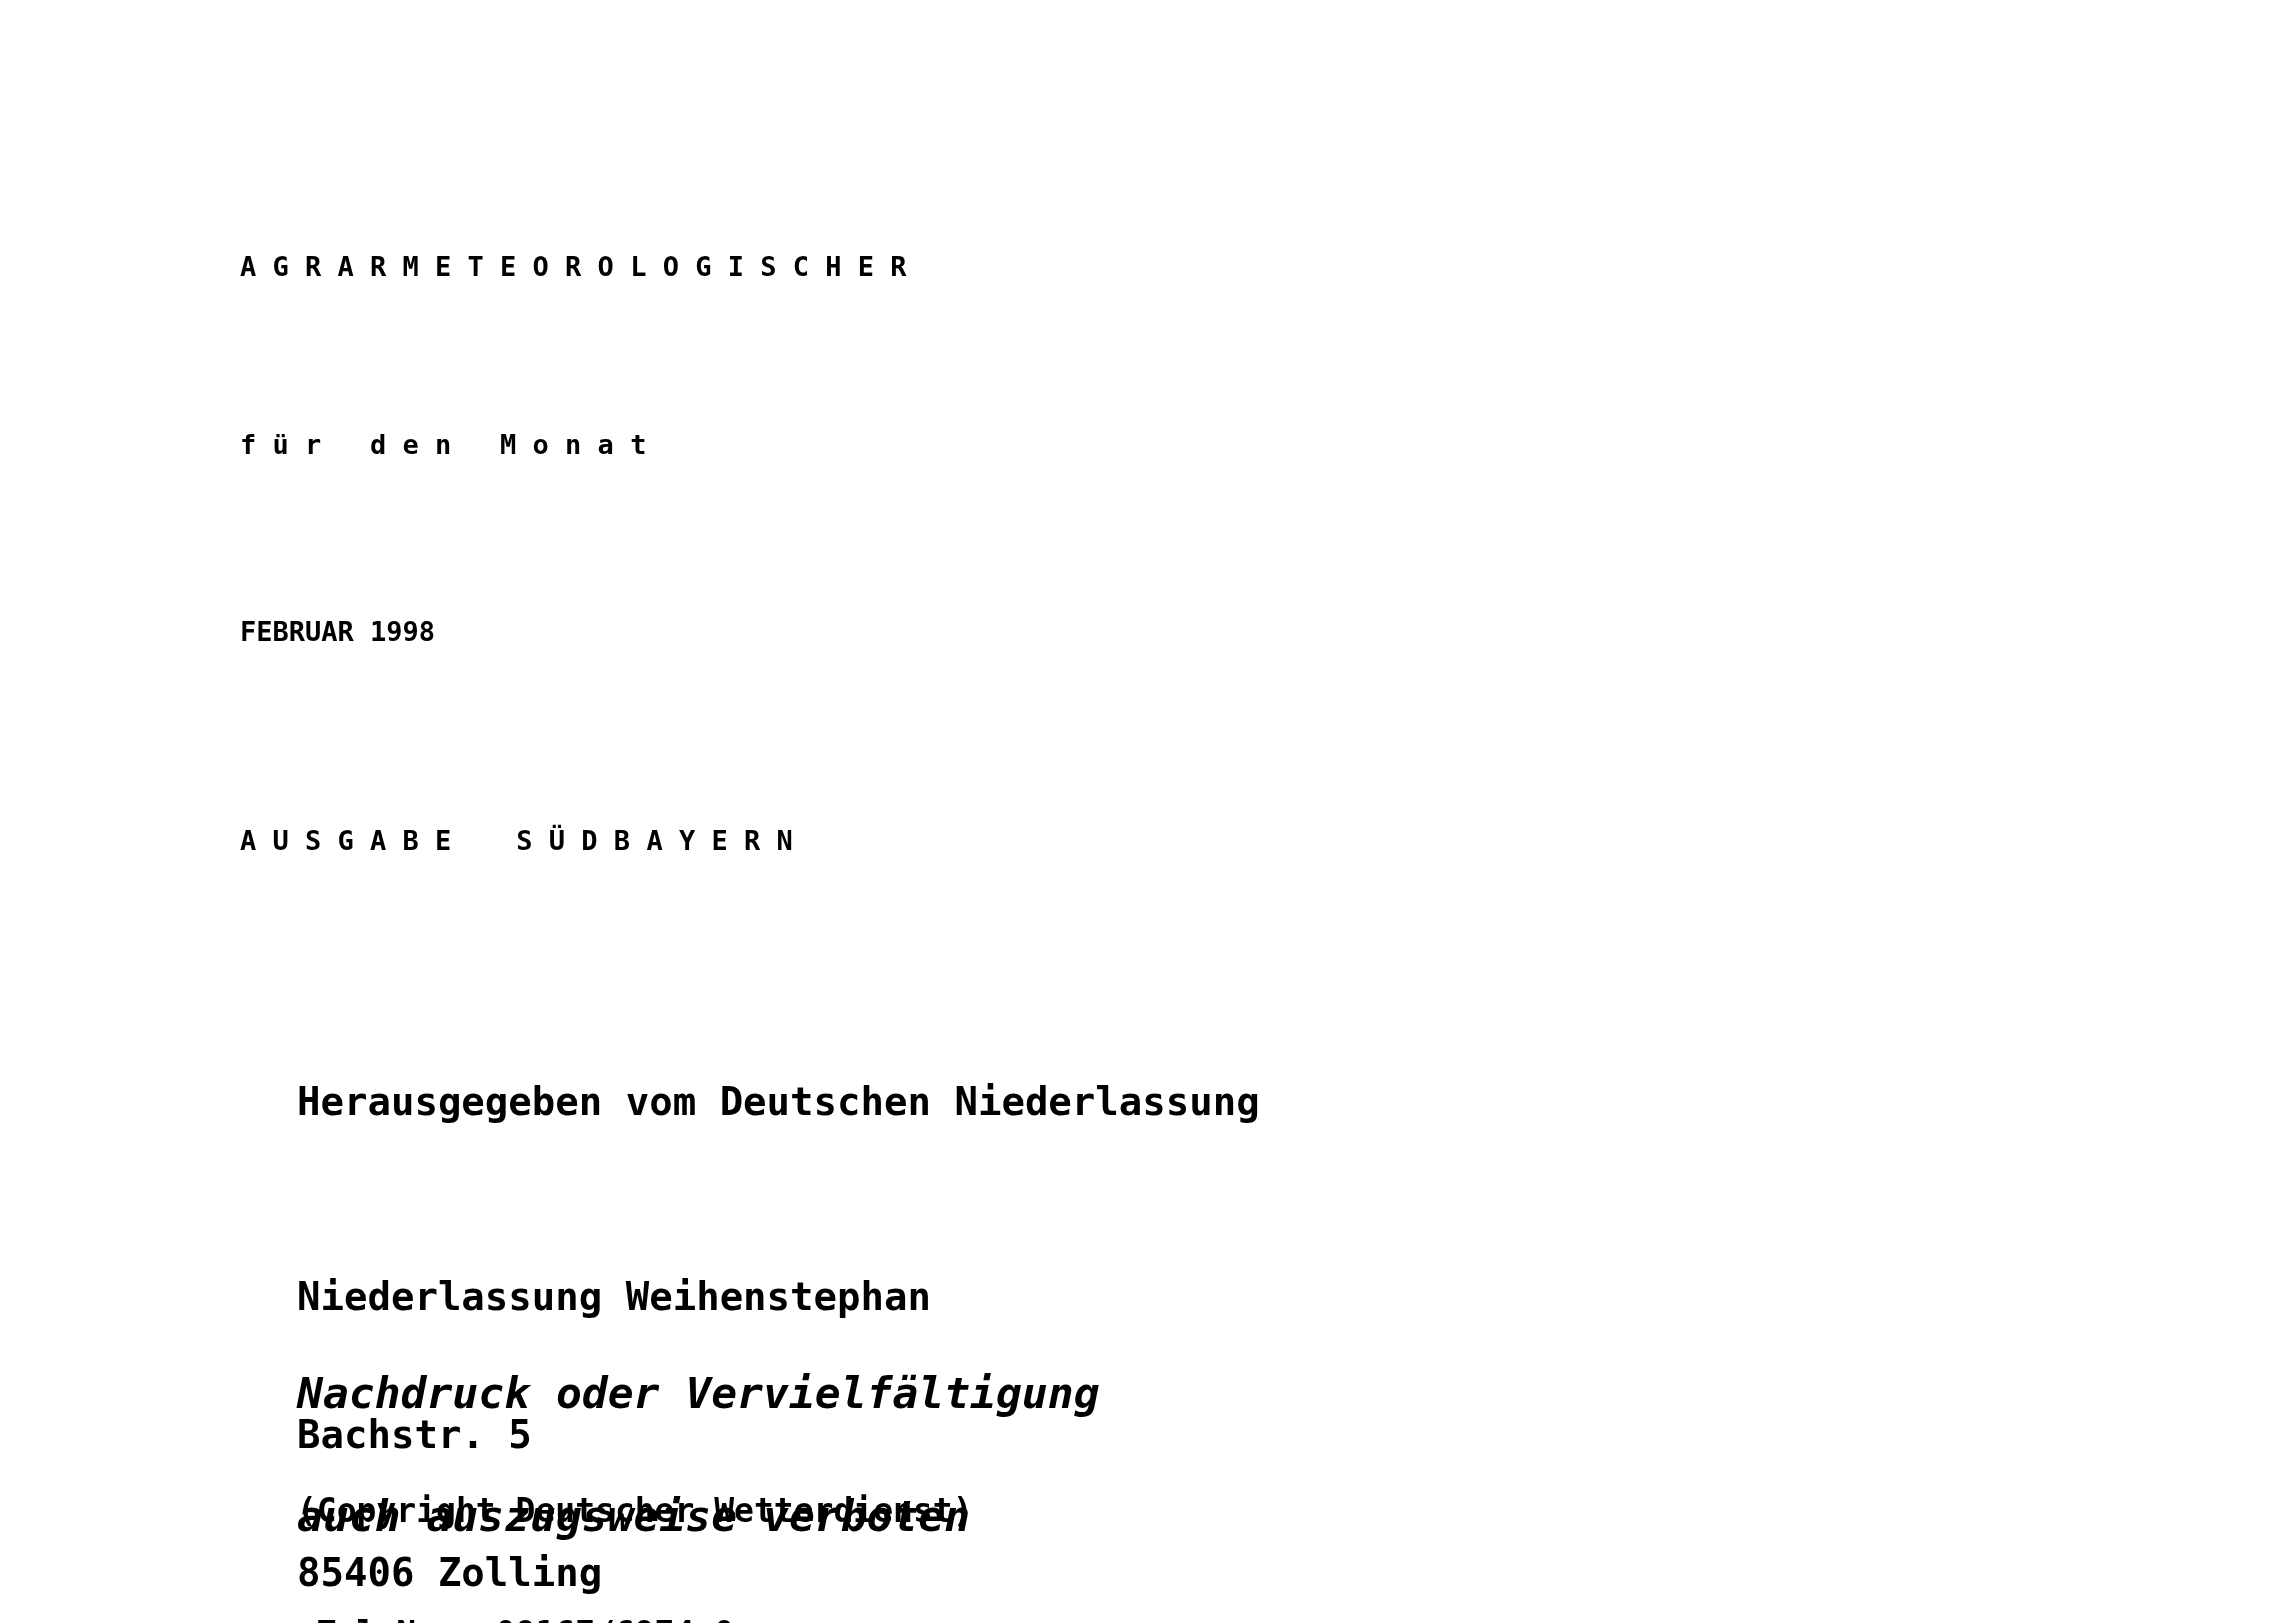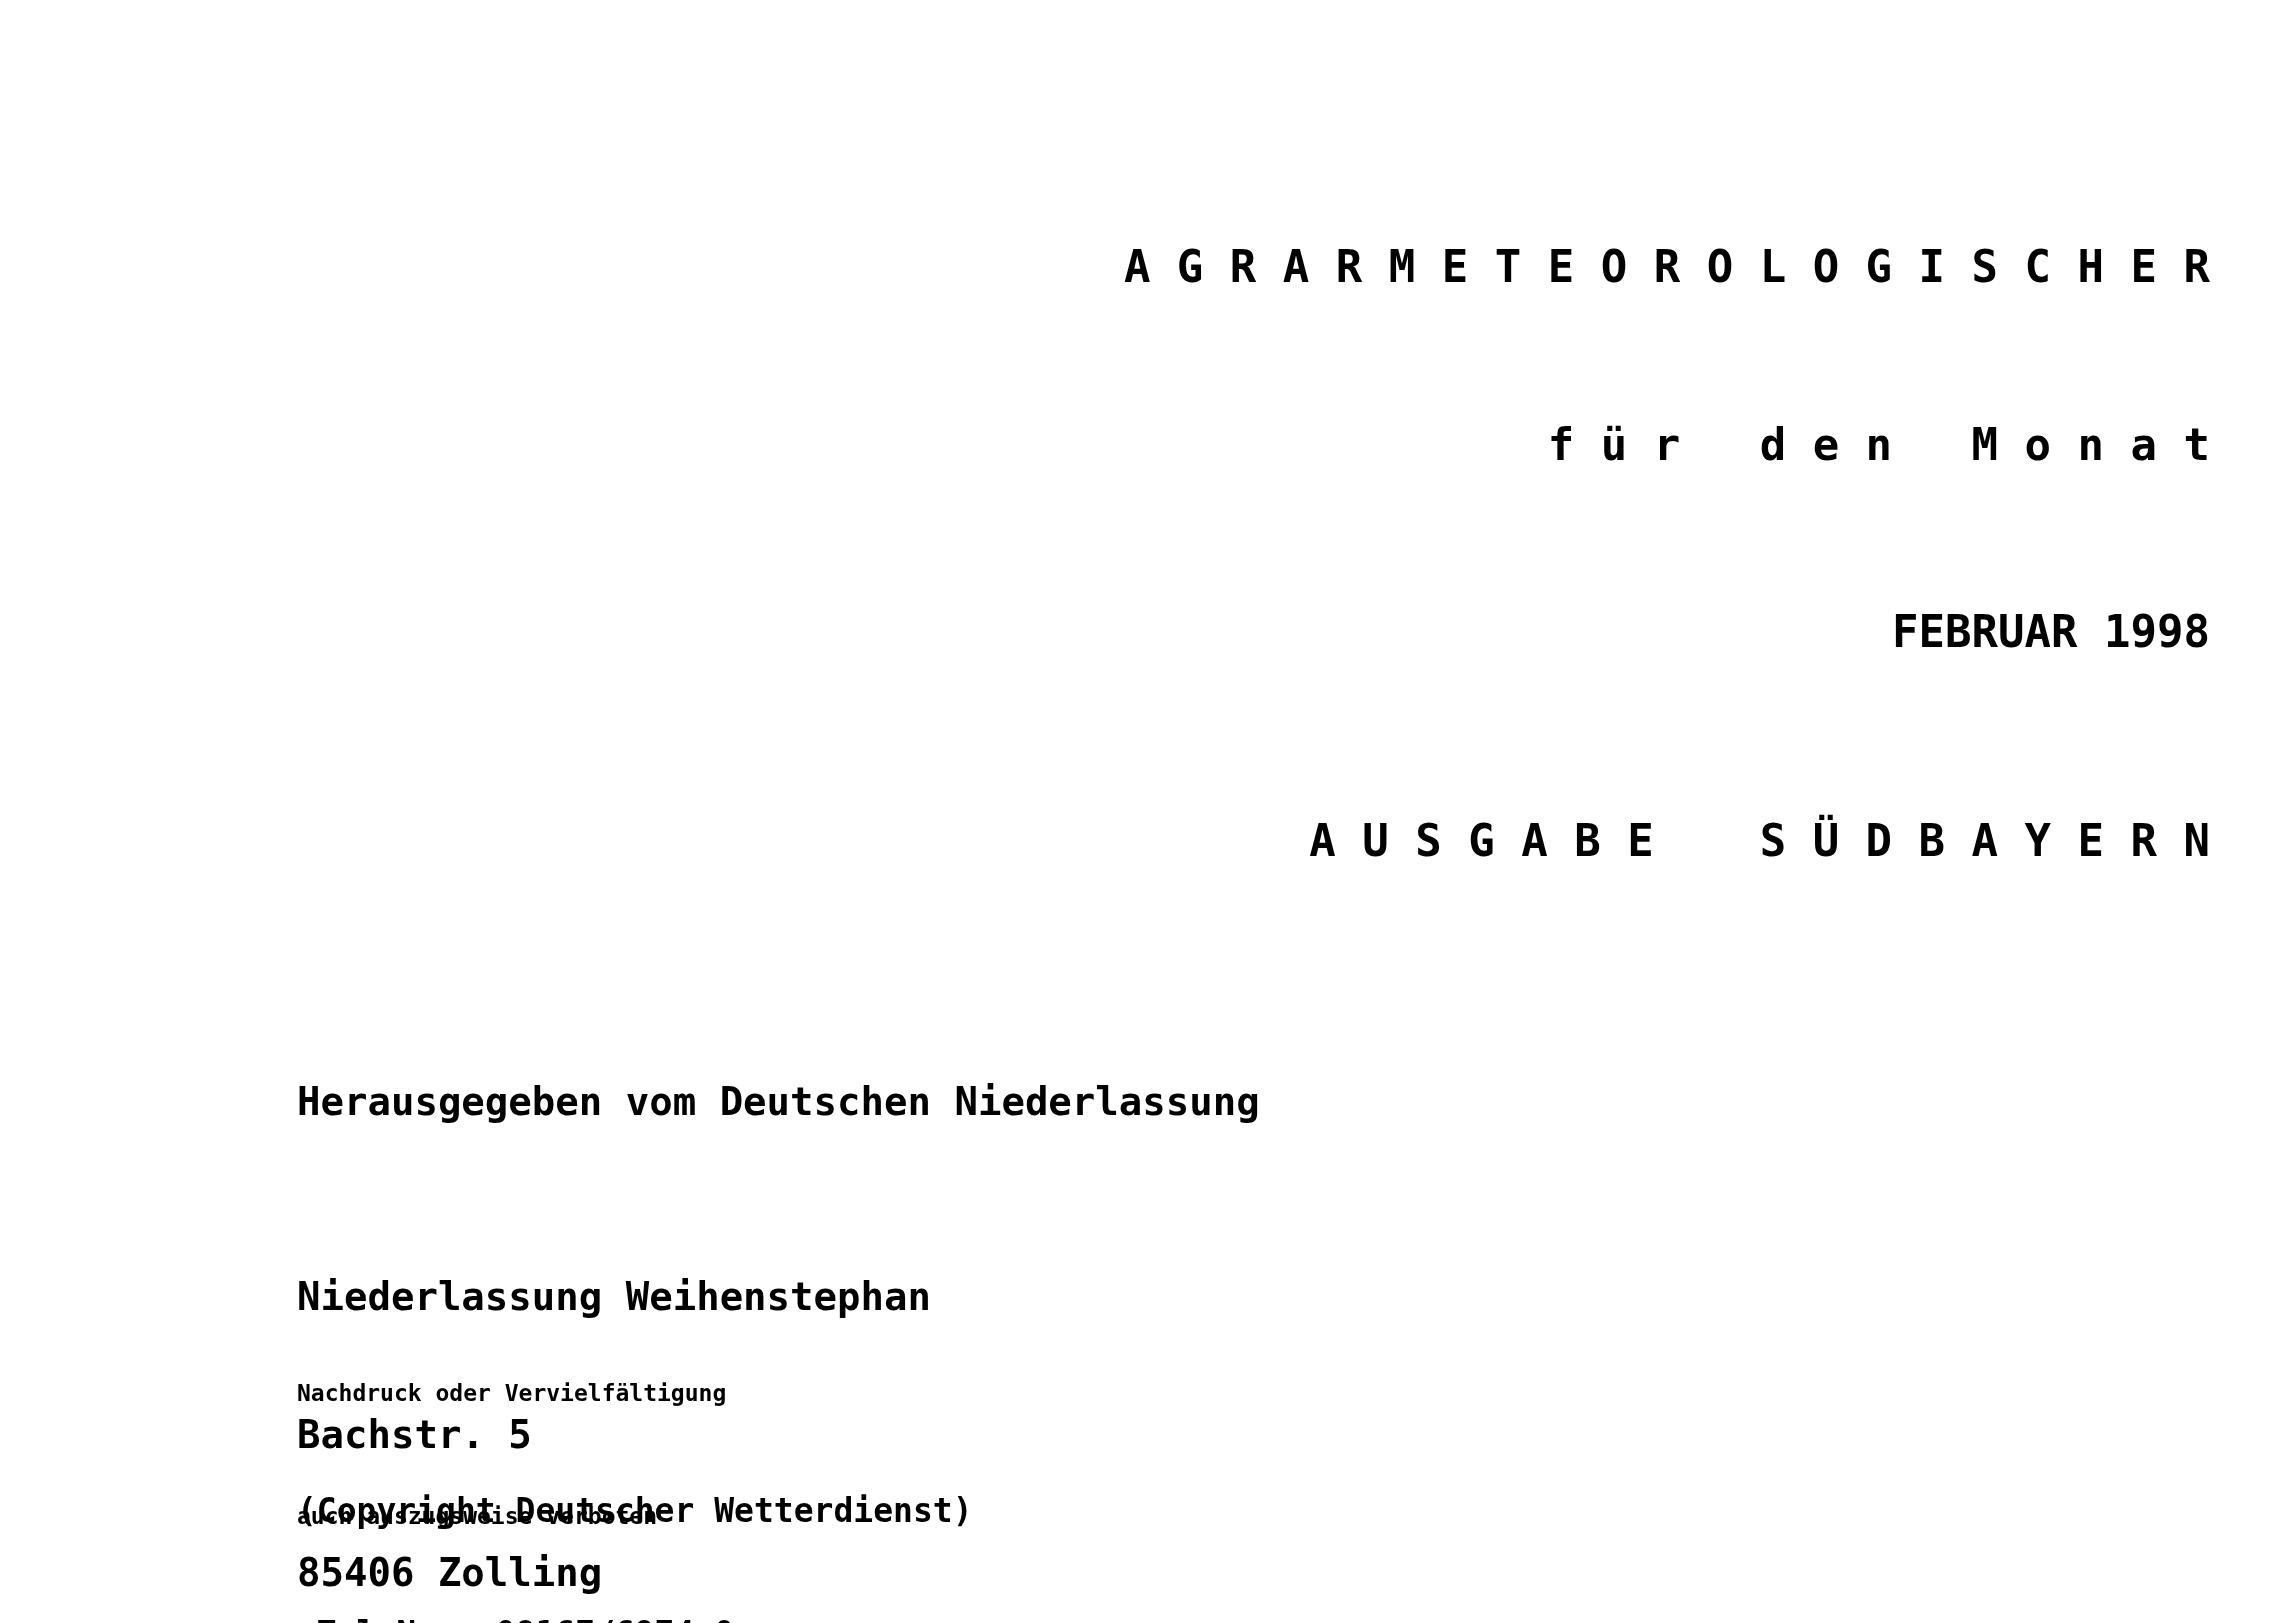--- a/index.html
+++ b/index.html
@@ -17,24 +17,24 @@
     font-weight: bold;
     overflow: hidden;
   }
   .line {
     white-space: pre;
   }
   
   .title-block {
     position: absolute;
     top: 152px;
-    left: 250px;
+    left: 240px;
     width: 1960px;
-    text-align: right;
-    font-size: 44px;
+    text-align: left;
+    font-size: 27px;
     line-height: 46px;
     white-space: pre;
   }
   .gap-subtitle { margin-top: 40px; }
   .gap-month    { margin-top: 49px; }
   .gap-edition  { margin-top: 71px; }
 
   
   .publisher-block {
     position: absolute;
@@ -44,23 +44,24 @@
     line-height: 46px;
     white-space: pre;
   }
   .gap-address { margin-top: 57px; }
 
   
   .legal-block {
     position: absolute;
     left: 297px;
     top: 1291px;
-    font-size: 23px;
+    font-size: 43px;
     line-height: 41px;
     white-space: pre;
+    font-style: italic;
   }
 
   
   .contact-block {
     position: absolute;
     left: 297px;
     top: 1408px;
     font-size: 33px;
     line-height: 41px;
     white-space: pre;

